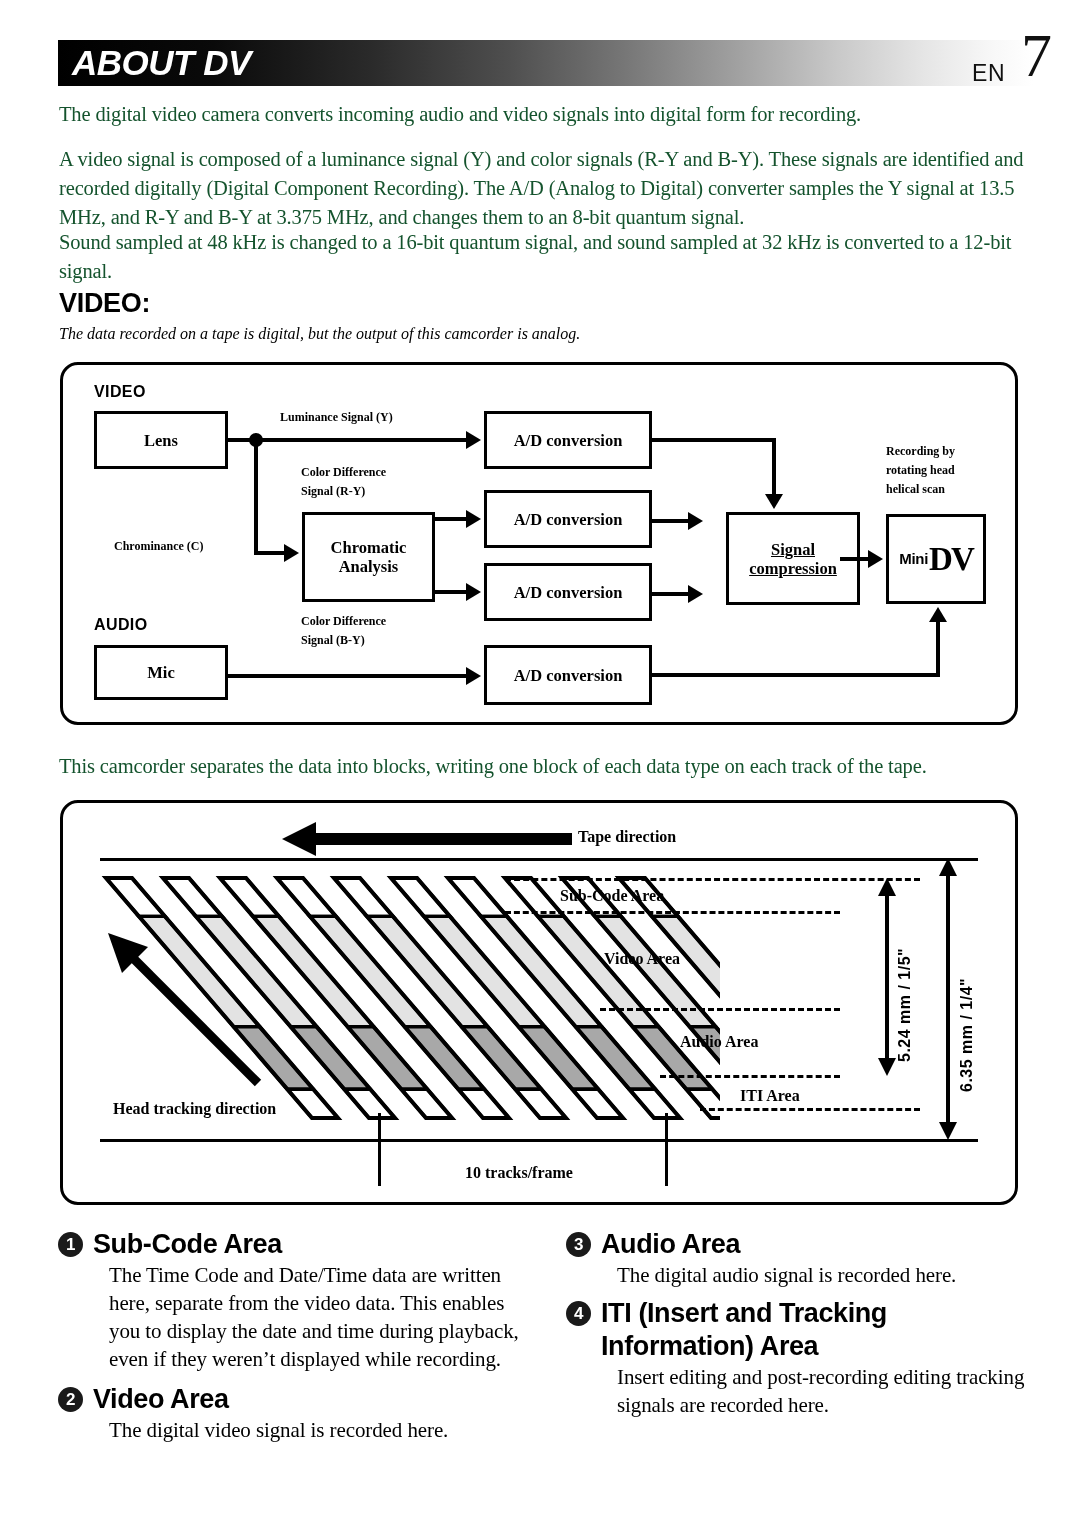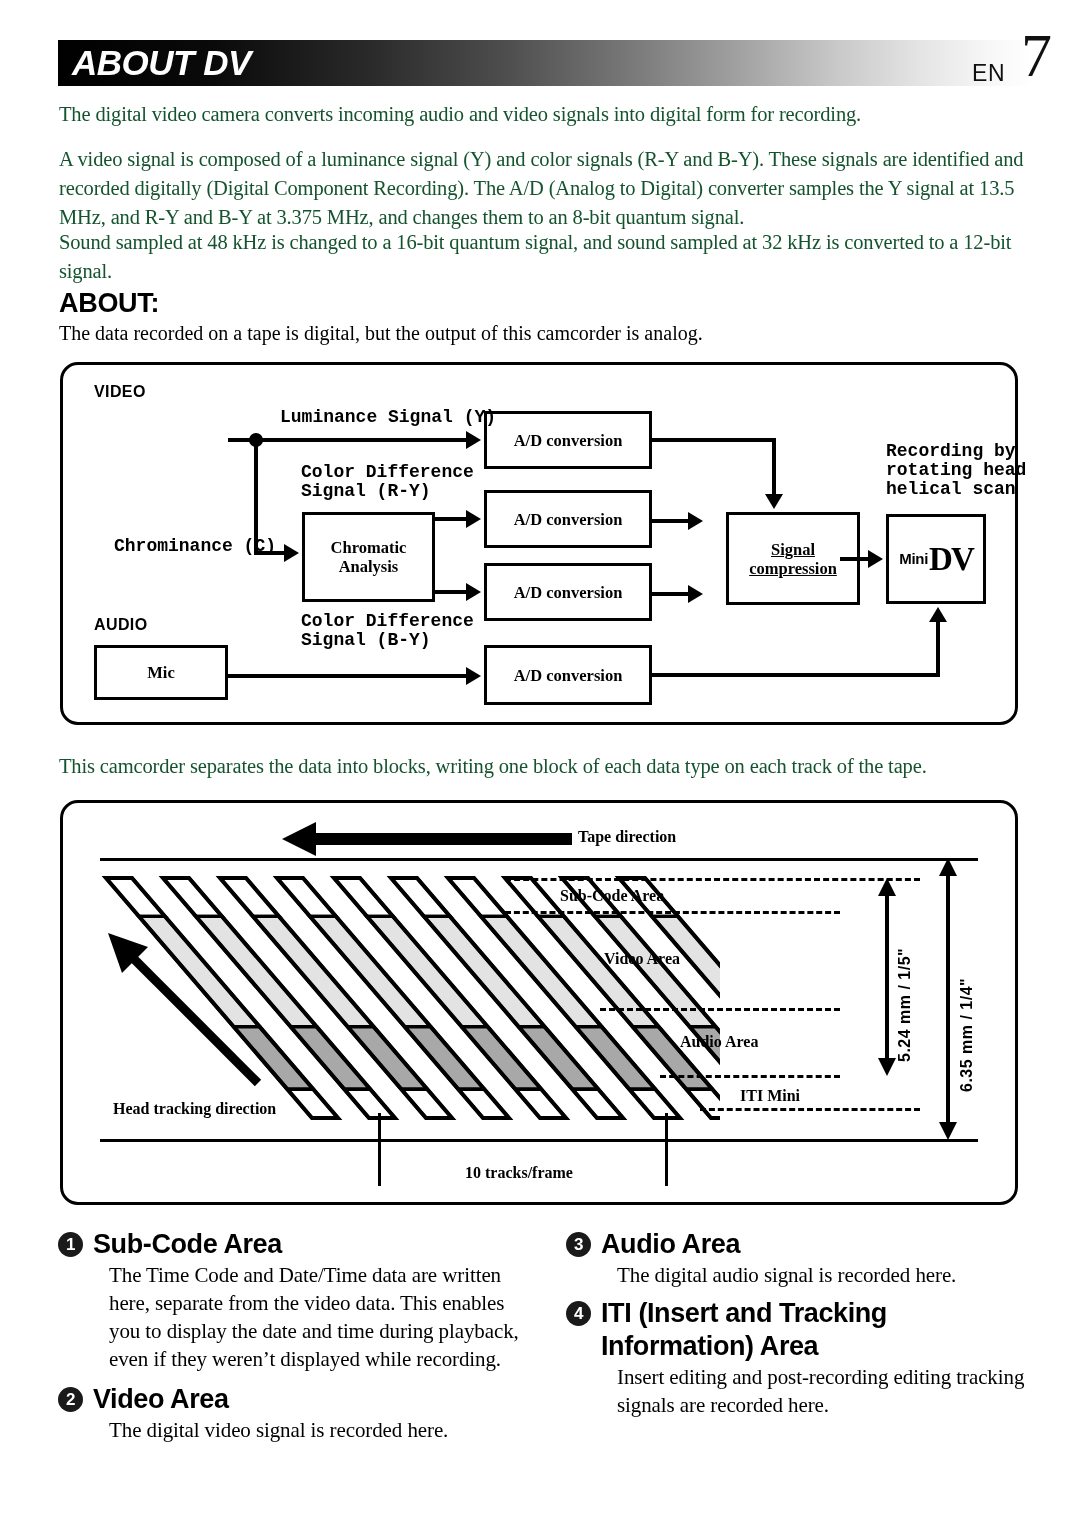--- a/index.html
+++ b/index.html
@@ -76,21 +76,22 @@
     left: 59px; top: 288px;
     font-size: 27px;
     font-weight: bold;
     letter-spacing: -0.3px;
   }
   .note-text {
     position: absolute;
     left: 59px; top: 320px;
     width: 960px;
     font-family: "Liberation Serif", serif;
-    font-size: 20px;
+    font-style: italic;
+    font-size: 16px;
     line-height: 27px;
   }
 
   
   .frame {
     position: absolute;
     border: 3px solid #000;
     border-radius: 18px;
     box-sizing: border-box;
     background: #fff;
@@ -107,24 +108,24 @@
     align-items: center;
     justify-content: center;
     font-size: 16.5px;
     font-weight: bold;
     line-height: 19px;
     text-align: center;
     font-family: "Liberation Serif", serif;
   }
   .bd-label {
     position: absolute;
-    font-size: 18px;
+    font-size: 12px;
     font-weight: bold;
     line-height: 19px;
-    font-family: Liberation Mono, monospace;
+    font-family: Liberation Serif, serif;
     white-space: pre-line;
   }
   .hline { position: absolute; background: #000; height: 4px; }
   .vline { position: absolute; background: #000; width: 4px; }
   .arrow-r {
     position: absolute;
     width: 0; height: 0;
     border-top: 9px solid transparent;
     border-bottom: 9px solid transparent;
     border-left: 15px solid #000;
@@ -253,28 +254,29 @@
 
   <div class="header-bar"></div>
   <div class="header-title">ABOUT DV</div>
   <div class="header-en">EN</div>
   <div class="header-pageno">7</div>
 
   <div class="para" id="para-intro">The digital video camera converts incoming audio and video signals into digital form for recording.</div>
   <div class="para" id="para-video">A video signal is composed of a luminance signal (Y) and color signals (R-Y and B-Y). These signals are identified and recorded digitally (Digital Component Recording). The A/D (Analog to Digital) converter samples the Y signal at 13.5 MHz, and R-Y and B-Y at 3.375 MHz, and changes them to an 8-bit quantum signal.</div>
   <div class="para" id="para-sound">Sound sampled at 48 kHz is changed to a 16-bit quantum signal, and sound sampled at 32 kHz is converted to a 12-bit signal.</div>
 
-  <div class="note-head">ABOUT:</div>
+  <div class="note-head">VIDEO:</div>
   <div class="note-text">The data recorded on a tape is digital, but the output of this camcorder is analog.</div>
 
   <div class="frame" id="frame-block"></div>
 
   <div class="sect-label" style="left:94px; top:383px;">VIDEO</div>
   <div class="sect-label" style="left:94px; top:616px;">AUDIO</div>
 
+  <div class="bd-box" style="left:94px; top:411px; width:134px; height:58px;">Lens</div>
 
   <div class="bd-box" style="left:94px; top:645px; width:134px; height:55px;">Mic</div>
 
   <div class="bd-box" style="left:302px; top:512px; width:133px; height:90px;">Chromatic
 Analysis</div>
 
   <div class="bd-box" style="left:484px; top:411px; width:168px; height:58px;">A/D
 conversion</div>
   <div class="bd-box" style="left:484px; top:490px; width:168px; height:58px;">A/D
 conversion</div>
@@ -425,21 +427,21 @@
 
   <div class="tape-dash" style="left:505px; top:878px; width:415px;"></div>
   <div class="tape-dash" style="left:505px; top:911px; width:335px;"></div>
   <div class="tape-dash" style="left:600px; top:1008px; width:240px;"></div>
   <div class="tape-dash" style="left:660px; top:1075px; width:180px;"></div>
   <div class="tape-dash" style="left:700px; top:1108px; width:220px;"></div>
 
   <div class="tape-text" style="left:560px; top:887px;">Sub-Code Area</div>
   <div class="tape-text" style="left:604px; top:950px;">Video Area</div>
   <div class="tape-text" style="left:680px; top:1033px;">Audio Area</div>
-  <div class="tape-text" style="left:740px; top:1087px;">ITI Mini</div>
+  <div class="tape-text" style="left:740px; top:1087px;">ITI Area</div>
 
   <svg style="position:absolute; left:875px; top:878px; width:24px; height:198px;" viewBox="0 0 24 198">
     <line x1="12" y1="14" x2="12" y2="184" stroke="#000" stroke-width="4"></line>
     <polygon points="12,0 3,18 21,18" fill="#000"></polygon>
     <polygon points="12,198 3,180 21,180" fill="#000"></polygon>
   </svg>
   <div class="dim-text" style="left:896px; top:1062px;">5.24 mm / 1/5"</div>
 
   <svg style="position:absolute; left:936px; top:858px; width:24px; height:282px;" viewBox="0 0 24 282">
     <line x1="12" y1="14" x2="12" y2="268" stroke="#000" stroke-width="4"></line>

